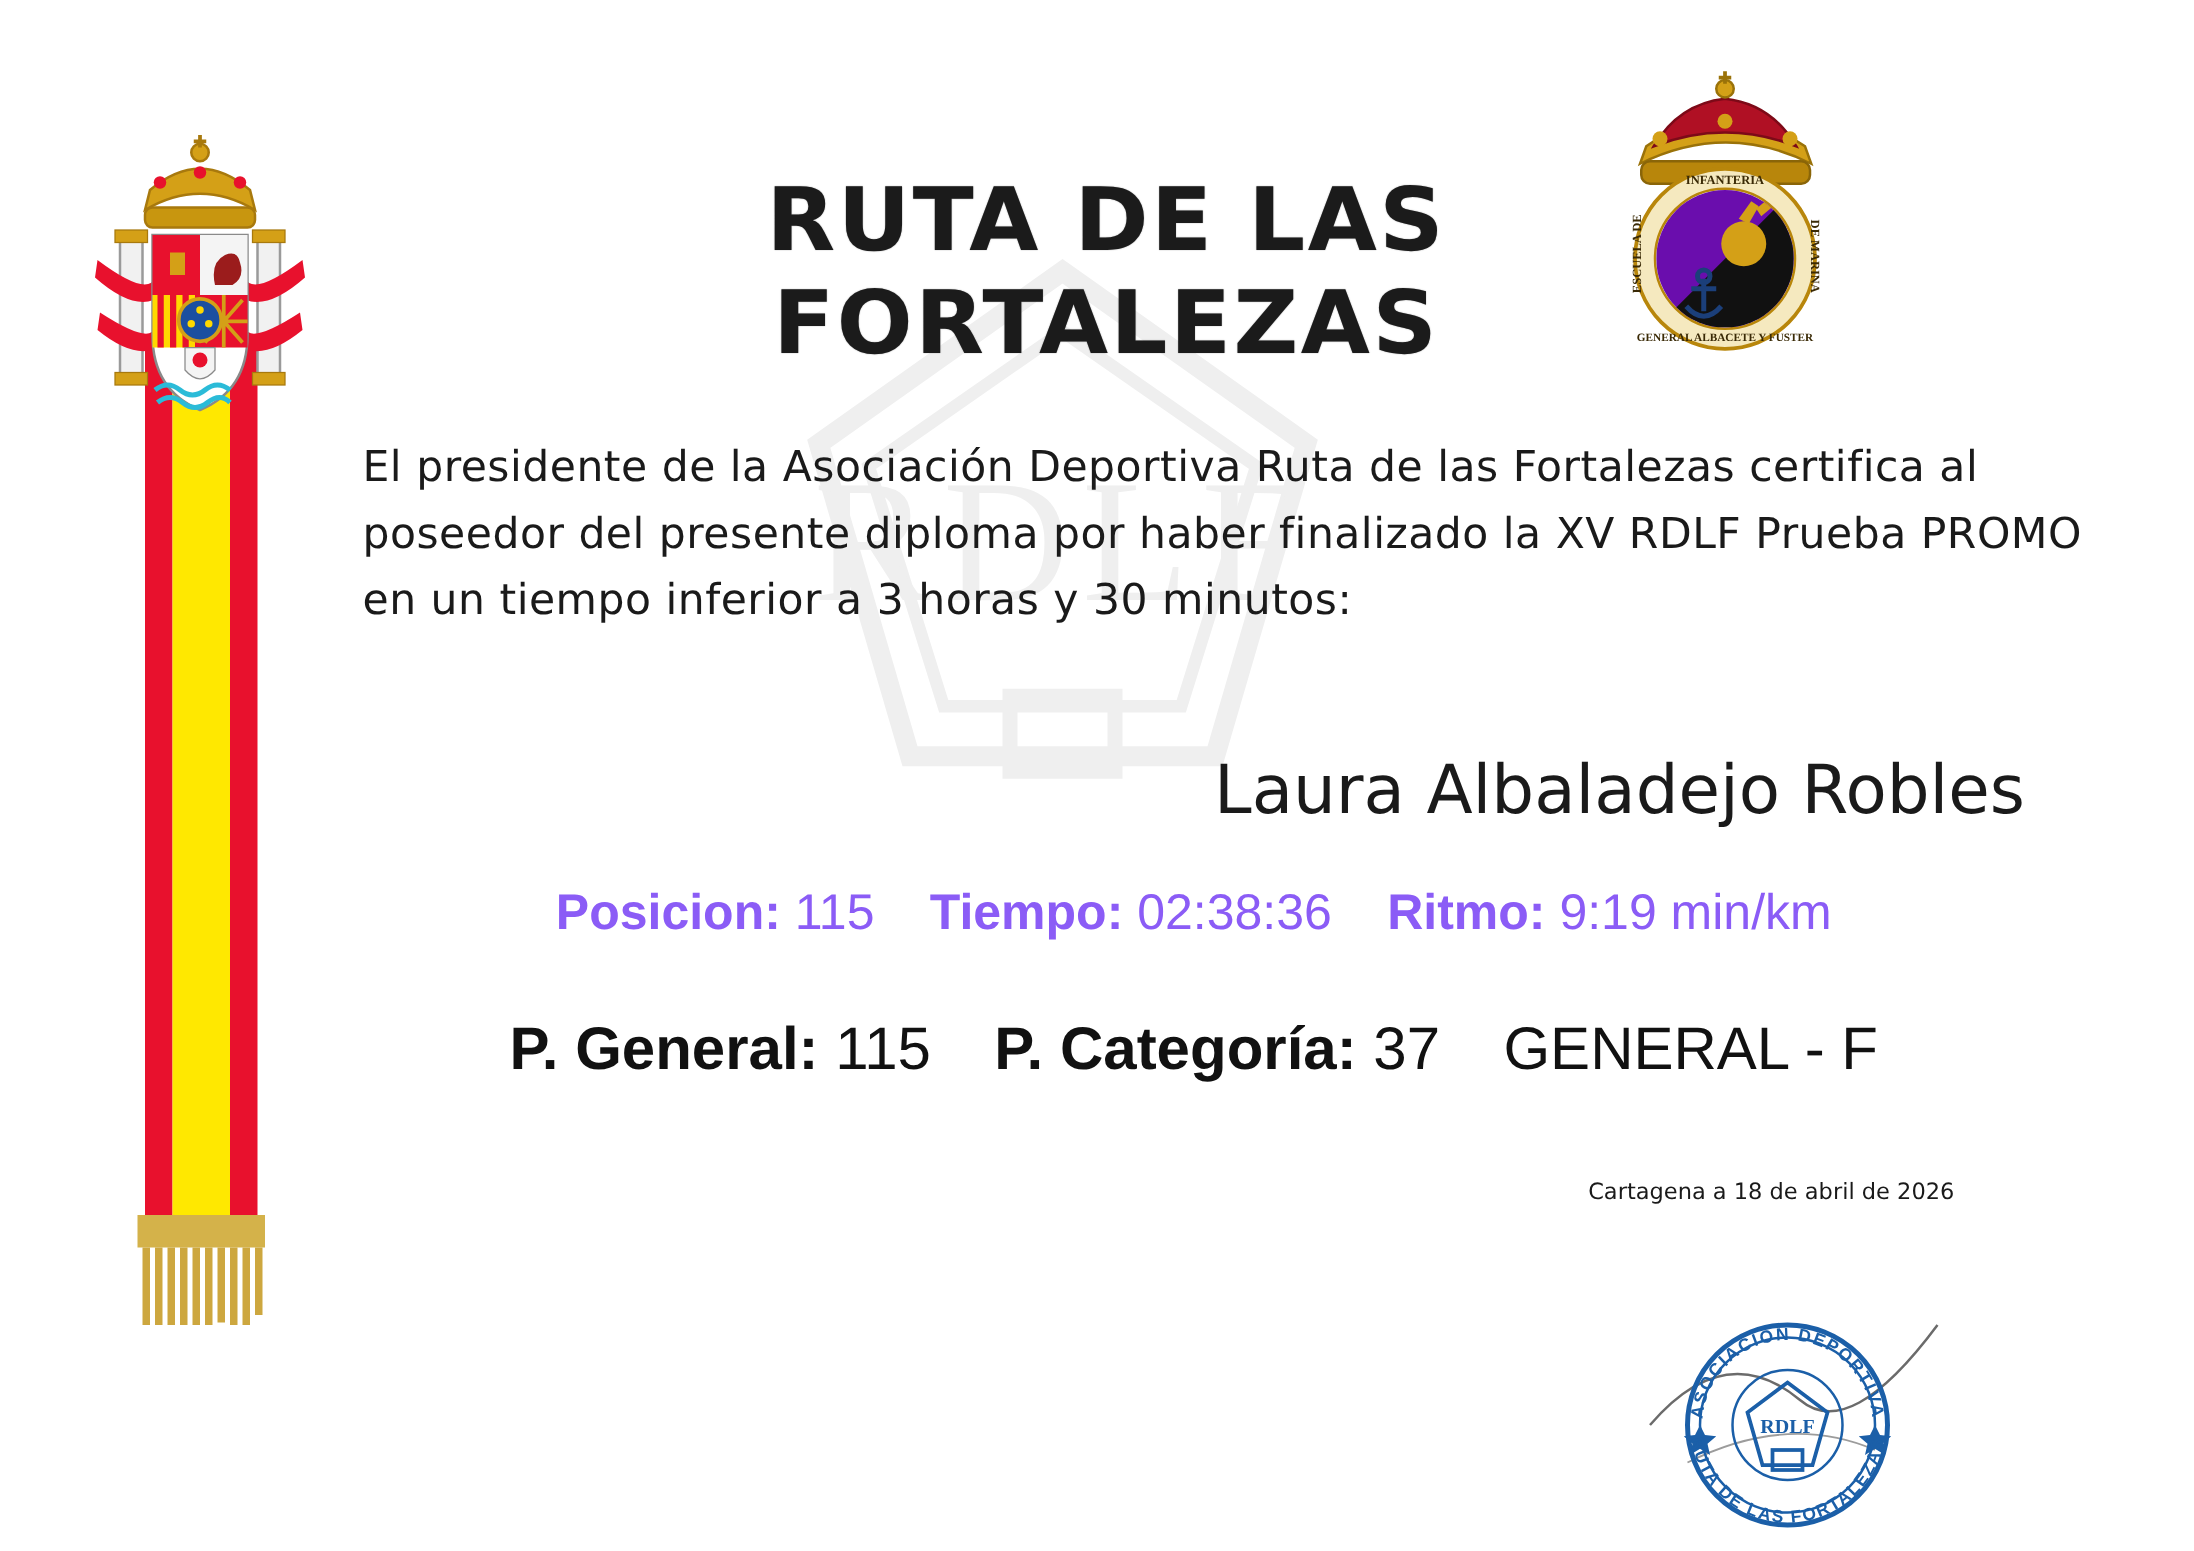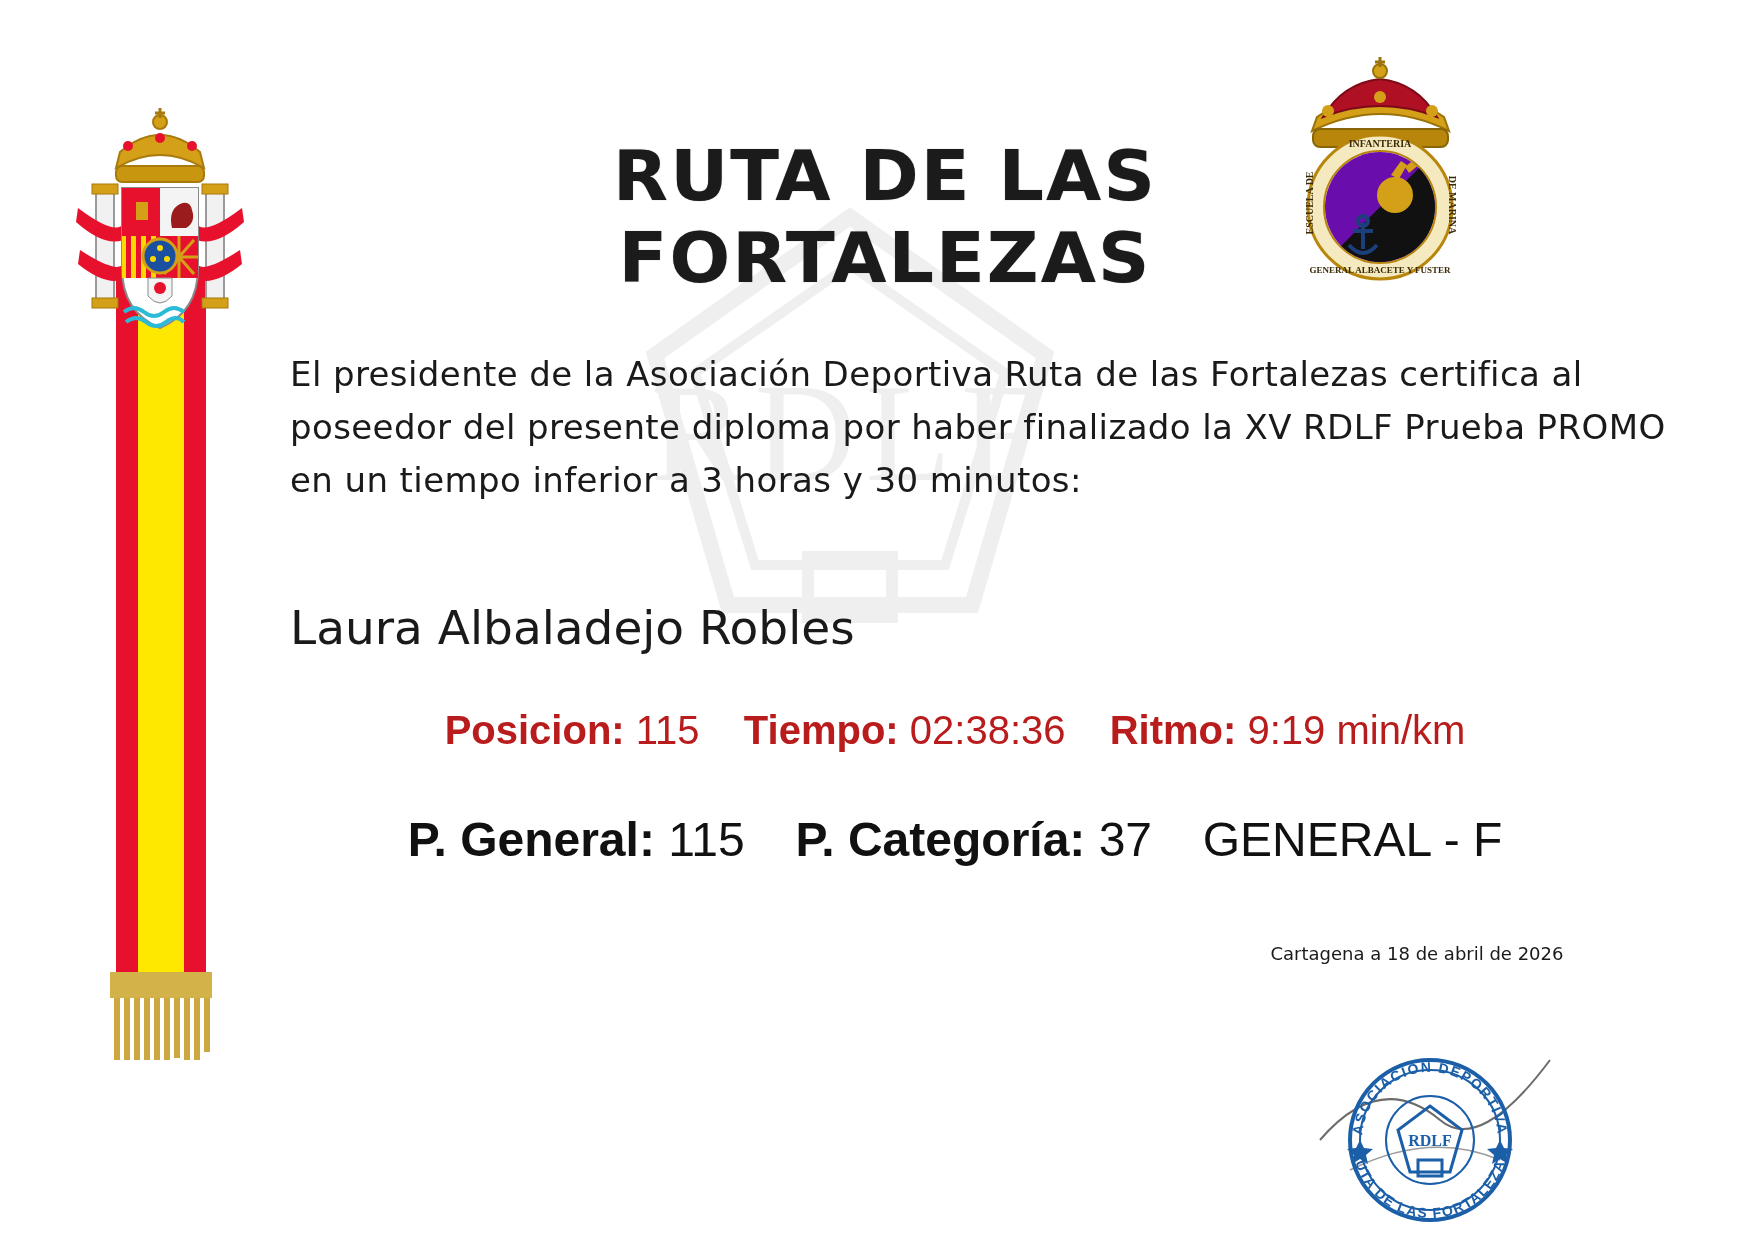--- a/index.html
+++ b/index.html
@@ -84,36 +84,36 @@
     color: #1a1a1a;
     letter-spacing: 0.4px;
   }
 
   
   .runner-name {
     position: absolute;
     left: 290px;
     top: 600px;
     width: 1330px;
-    text-align: left;
+    text-align: right;
     font-family: "DejaVu Sans", sans-serif;
-    font-size: 47px;
+    font-size: 54px;
     color: #1a1a1a;
   }
 
   
   .stats-row {
     position: absolute;
     left: 255px;
     top: 708px;
     width: 1400px;
     text-align: center;
     font-family: "Liberation Sans", sans-serif;
     font-size: 40px;
-    color: #b91c1c;
+    color: #8b5cf6;
     white-space: nowrap;
   }
   .stats-row .lbl { font-weight: bold; }
   .stats-row .val { font-weight: normal; }
   .stats-row .gap { display:inline-block; width: 22px; }
 
   
   .stats-row2 {
     position: absolute;
     left: 255px;

